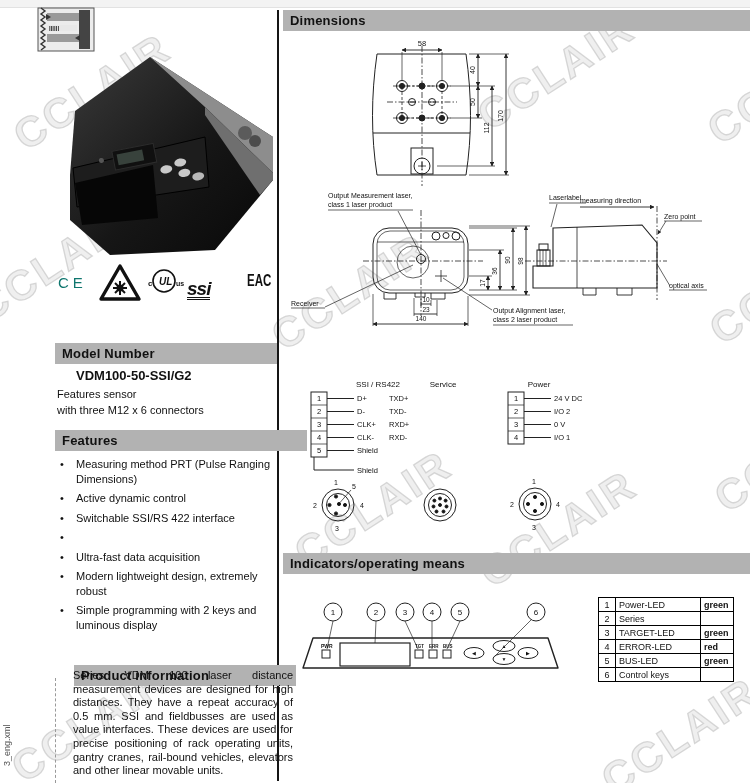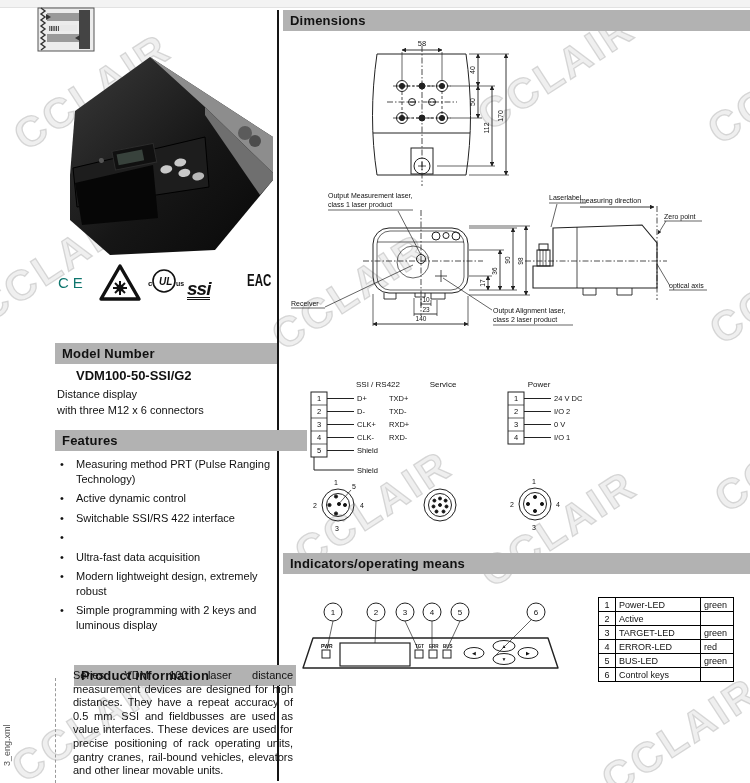--- a/index.html
+++ b/index.html
@@ -20,21 +20,21 @@
   .pinfo{font-size:11px;line-height:13.6px;text-align:justify;}
   .sidetext{position:absolute;left:2px;top:766px;transform:rotate(-90deg);transform-origin:left top;
             font-size:9px;color:#555;z-index:1;}
   .dashline{position:absolute;left:55px;top:678px;height:105px;border-left:1px dashed #999;z-index:1;}
   svg{overflow:visible;}
   svg text{font-family:"Liberation Sans",sans-serif;fill:#111;}
   .led-table{border-collapse:collapse;font-size:9px;}
   .led-table td{border:1px solid #000;height:13px;padding:0 3px;white-space:nowrap;}
   .led-table td.num{width:10px;text-align:center;}
   .led-table td.name{width:78px;margin-top:39px;}
-  .led-table td.clr{width:26px;}
+  .led-table td.clr{width:26px;font-weight:bold;}
   .certs{position:absolute;left:55px;top:262px;width:215px;height:40px;z-index:1;}
   .ce{position:absolute;left:3px;top:12px;font-size:15px;letter-spacing:4px;color:#0f766e;}
   .ssi{position:absolute;left:132px;top:10px;font-size:19px;font-weight:bold;font-style:italic;
        letter-spacing:-1px;border-bottom:3px double #111;line-height:17px;margin-top:8px;}
   .eac{position:absolute;left:192px;top:10px;font-size:16px;font-weight:bold;
        font-family:"Liberation Sans",sans-serif;transform:scaleX(.72);transform-origin:left;letter-spacing:0px;}
 </style>
 </head>
 <body>
 
@@ -110,28 +110,28 @@
       <text x="12" y="17" font-size="10" font-weight="bold" font-style="italic">UL</text>
       <text x="1" y="18" font-size="8" font-weight="bold">c</text>
       <text x="29" y="18" font-size="7" font-weight="bold">us</text>
     </svg>
     <span class="ssi">ssi</span>
     <span class="eac">EAC</span>
   </div>
 
   <div class="bar z" style="left:55px;top:343px;width:222px;">Model Number</div>
   <div class="z model-no" style="left:57px;top:368px;margin-left:19px;">VDM100-50-SSI/G2</div>
-  <div class="z desc" style="left:57px;top:387px;">Distance display</div>
+  <div class="z desc" style="left:57px;top:387px;">Features sensor</div>
   <div class="z desc" style="left:57px;top:403px;">with three M12 x 6 connectors</div>
 
   <div class="bar z" style="left:55px;top:430px;width:252px;">Features</div>
   <div class="z" style="left:60px;top:457px;width:213px;">
     <div class="feat-item">
         <span class="dot">•</span>
-        <span>Measuring method PRT (Pulse Ranging Technology)</span>
+        <span>Measuring method PRT (Pulse Ranging Dimensions)</span>
       </div>
     <div class="feat-item">
         <span class="dot">•</span>
         <span>Active dynamic control</span>
       </div>
     <div class="feat-item">
         <span class="dot">•</span>
         <span>Switchable SSI/RS 422 interface</span>
       </div>
     <div class="feat-item">
@@ -483,21 +483,21 @@
 
   <table class="led-table z" style="left:598px;top:597px;">
     <tbody>
       <tr>
         <td class="num">1</td>
         <td class="name">Power-LED</td>
         <td class="clr">green</td>
       </tr>
       <tr>
         <td class="num">2</td>
-        <td class="name">Active</td>
+        <td class="name">Series</td>
         <td class="clr"></td>
       </tr>
       <tr>
         <td class="num">3</td>
         <td class="name">TARGET-LED</td>
         <td class="clr">green</td>
       </tr>
       <tr>
         <td class="num">4</td>
         <td class="name">ERROR-LED</td>

